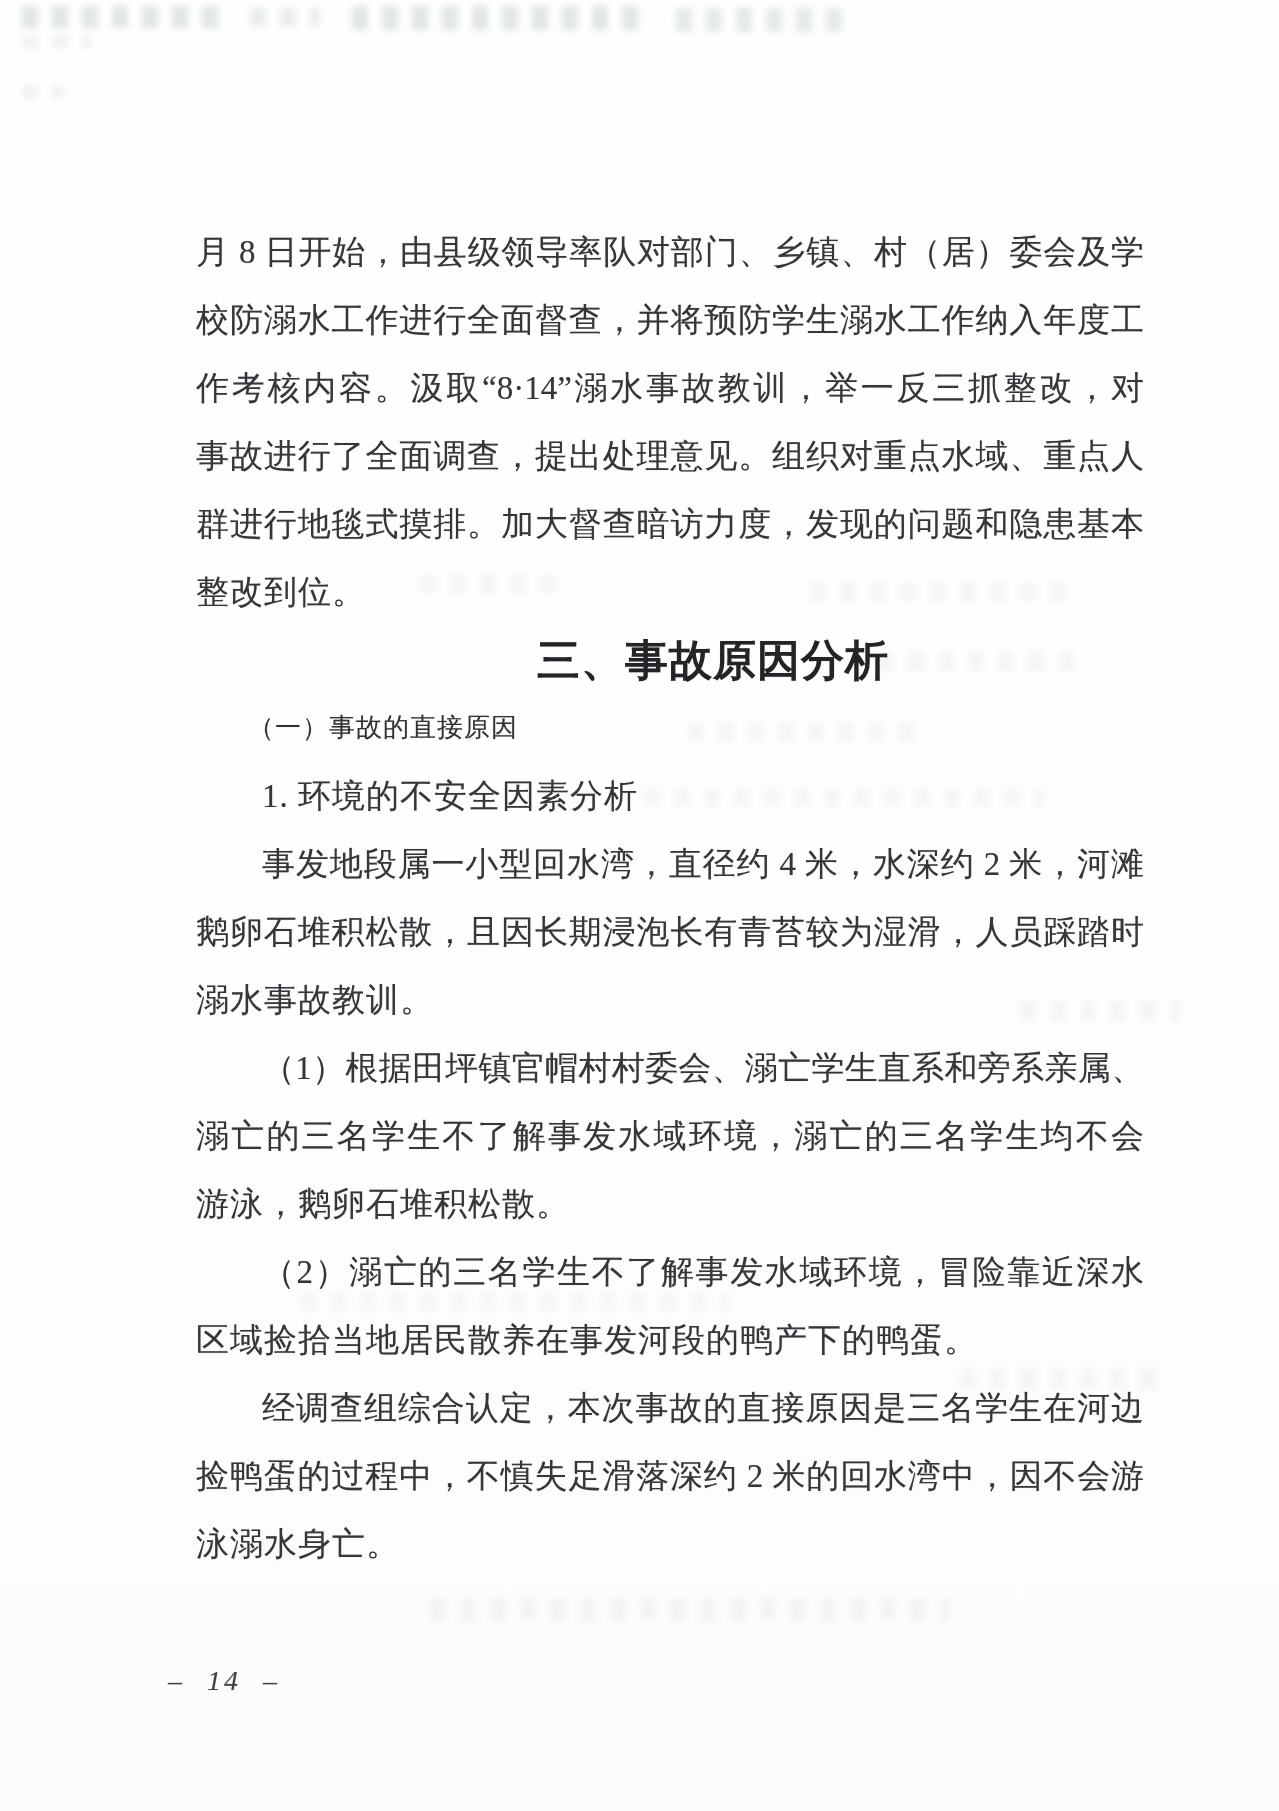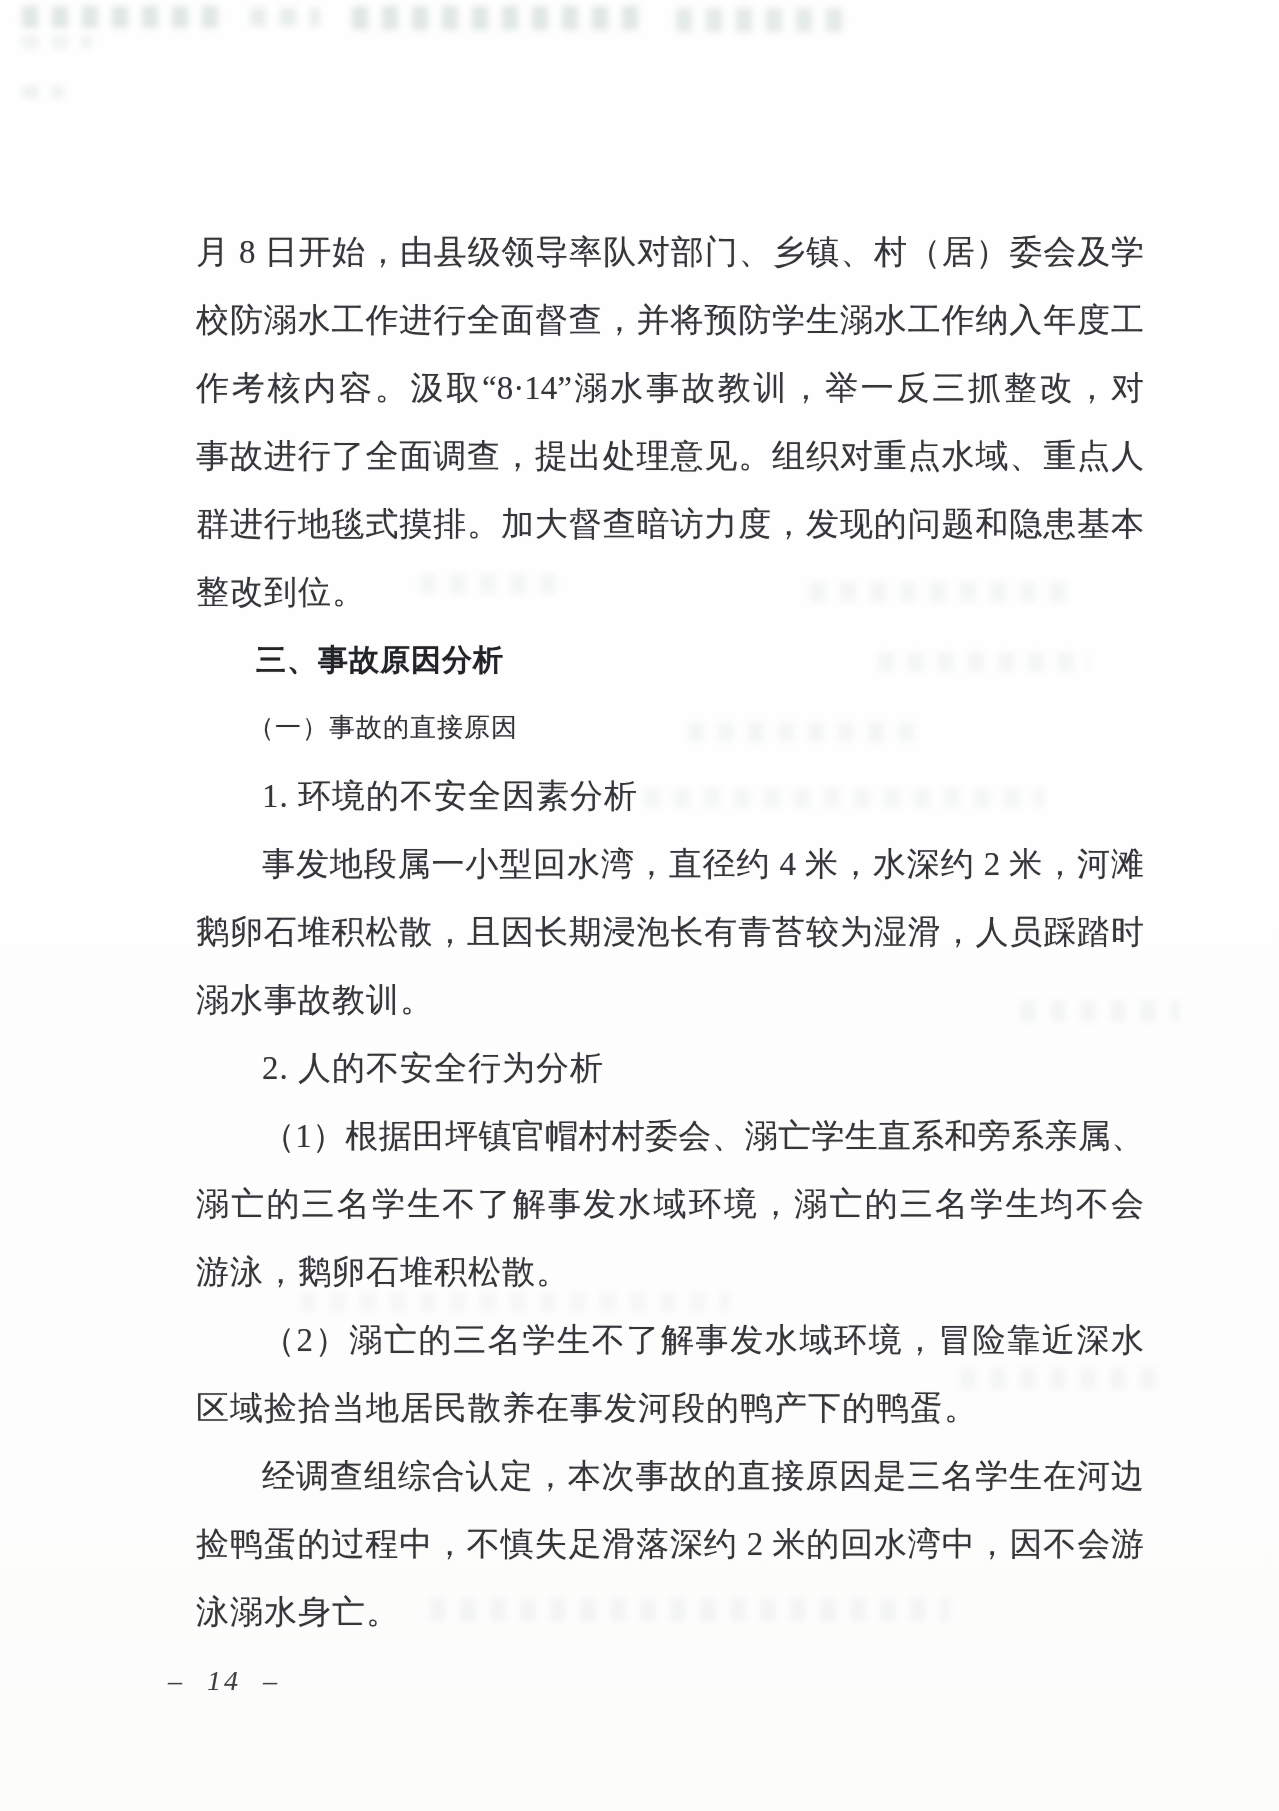--- a/index.html
+++ b/index.html
@@ -31,22 +31,23 @@
   .ln.fill {
     letter-spacing: 0;
     white-space: normal;
     text-align: justify;
     text-align-last: justify;
   }
   .ln.indent { text-indent: 2em; }
   .ln.heading {
     font-family: "Liberation Sans", "DejaVu Sans", sans-serif;
     font-weight: 700;
-    font-size: 30px;
+    font-size: 43px;
     color: #222427;
+    text-align: center;
   }
   .ln.kaiti {
     font-size: 26px;
     color: #303236;
   }
   .pageno {
     position: absolute;
     left: 168px; top: 1657px;
     height: 48px; line-height: 48px;
     font-size: 28px;
@@ -107,21 +108,20 @@
     <div class="ln fill">作考核内容。汲取“8·14”溺水事故教训，举一反三抓整改，对</div>
     <div class="ln fill">事故进行了全面调查，提出处理意见。组织对重点水域、重点人</div>
     <div class="ln fill">群进行地毯式摸排。加大督查暗访力度，发现的问题和隐患基本</div>
     <div class="ln">整改到位。</div>
     <div class="ln indent heading">三、事故原因分析</div>
     <div class="ln indent kaiti">（一）事故的直接原因</div>
     <div class="ln indent">1. 环境的不安全因素分析</div>
     <div class="ln indent fill">事发地段属一小型回水湾，直径约 4 米，水深约 2 米，河滩</div>
     <div class="ln fill">鹅卵石堆积松散，且因长期浸泡长有青苔较为湿滑，人员踩踏时</div>
     <div class="ln">溺水事故教训。</div>
-    <div class="ln indent">2. 人的不安全行为分析</div>
     <div class="ln indent fill">（1）根据田坪镇官帽村村委会、溺亡学生直系和旁系亲属、</div>
     <div class="ln fill">溺亡的三名学生不了解事发水域环境，溺亡的三名学生均不会</div>
     <div class="ln">游泳，鹅卵石堆积松散。</div>
     <div class="ln indent fill">（2）溺亡的三名学生不了解事发水域环境，冒险靠近深水</div>
     <div class="ln">区域捡拾当地居民散养在事发河段的鸭产下的鸭蛋。</div>
     <div class="ln indent fill">经调查组综合认定，本次事故的直接原因是三名学生在河边</div>
     <div class="ln fill">捡鸭蛋的过程中，不慎失足滑落深约 2 米的回水湾中，因不会游</div>
     <div class="ln">泳溺水身亡。</div>
   </div>
 

